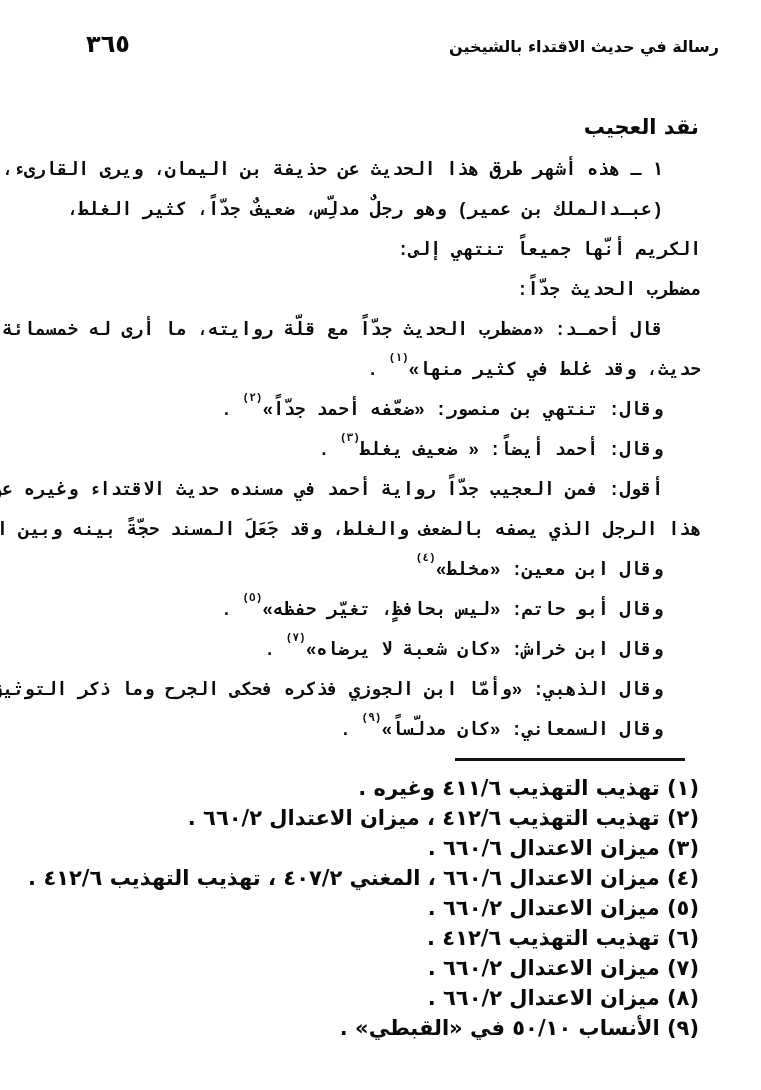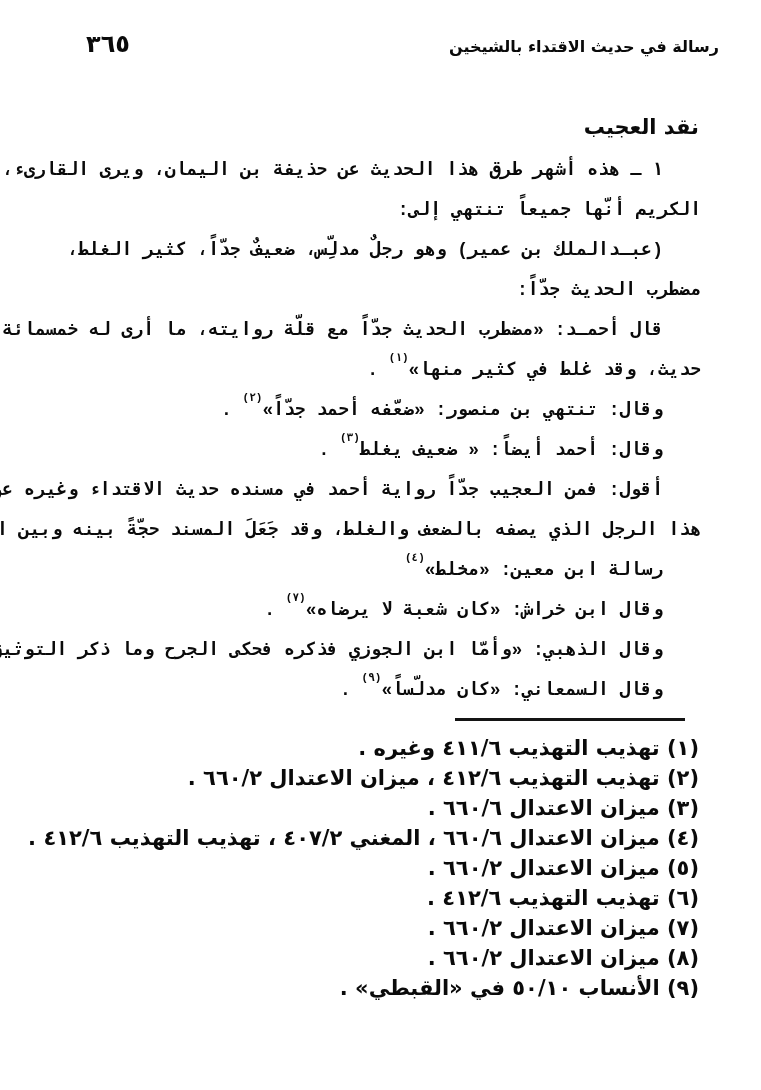--- a/index.html
+++ b/index.html
@@ -71,30 +71,31 @@
 
   <div class="header">
     <div class="header-title">رسالة في حديث الاقتداء بالشيخين</div>
     <div class="page-number">٣٦٥</div>
   </div>
 
   <div class="section-heading">نقد العجيب</div>
 
   <div class="body-text">
     <div class="line indent"><span>١ ـ هذه أشهر طرق هذا الحديث عن حذيفة بن اليمان، ويرى القارىء،</span></div>
+    <div class="line indent"><span>(عبـدالملك بن عمير) وهو رجلٌ مدلِّس، ضعيفٌ جدّاً، كثير الغلط،</span></div>
     <div class="line"><span>الكريم أنّها جميعاً تنتهي إلى:</span></div>
-    <div class="line indent"><span>(عبـدالملك بن عمير) وهو رجلٌ مدلِّس، ضعيفٌ جدّاً، كثير الغلط،</span></div>
     <div class="line"><span>مضطرب الحديث جدّاً:</span></div>
     <div class="line indent"><span>قال أحمـد: «مضطرب الحديث جدّاً مع قلّة روايته، ما أرى له خمسمائة</span></div>
     <div class="line"><span>حديث، وقد غلط في كثير منها»</span><sup class="fnmark">(١)</sup><span> .</span></div>
     <div class="line indent"><span>وقال: تنتهي بن منصور: «ضعّفه أحمد جدّاً»</span><sup class="fnmark">(٢)</sup><span> .</span></div>
     <div class="line indent"><span>وقال: أحمد أيضاً: « ضعيف يغلط</span><sup class="fnmark">(٣)</sup><span> .</span></div>
     <div class="line indent"><span>أقول: فمن العجيب جدّاً رواية أحمد في مسنده حديث الاقتداء وغيره عن</span></div>
     <div class="line"><span>هذا الرجل الذي يصفه بالضعف والغلط، وقد جَعَلَ المسند حجّةً بينه وبين الله!!</span></div>
-    <div class="line indent"><span>رسالة ابن معين: «مخلط»</span><sup class="fnmark">(٤)</sup></div>
+    <div class="line indent"><span>وقال ابن معين: «مخلط»</span><sup class="fnmark">(٤)</sup></div>
+    <div class="line indent"><span>وقال أبو حاتم: «ليس بحافظٍ، تغيّر حفظه»</span><sup class="fnmark">(٥)</sup><span> .</span></div>
     <div class="line indent"><span>وقال ابن خراش: «كان شعبة لا يرضاه»</span><sup class="fnmark">(٧)</sup><span> .</span></div>
     <div class="line indent"><span>وقال الذهبي: «وأمّا ابن الجوزي فذكره فحكى الجرح وما ذكر التوثيق»</span><sup class="fnmark">(٨)</sup><span> .</span></div>
     <div class="line indent"><span>وقال السمعاني: «كان مدلّساً»</span><sup class="fnmark">(٩)</sup><span> .</span></div>
   </div>
 
   <div class="fn-sep"></div>
 
   <div class="footnotes">
     <div class="footnote">(١) تهذيب التهذيب ٤١١/٦ وغيره .</div>
     <div class="footnote">(٢) تهذيب التهذيب ٤١٢/٦ ، ميزان الاعتدال ٦٦٠/٢ .</div>

